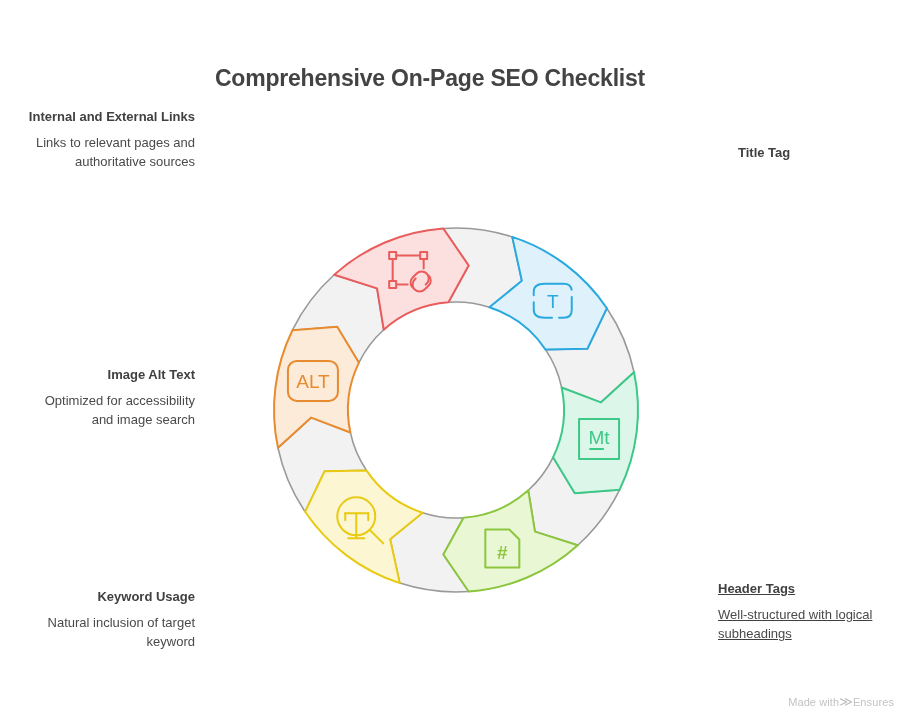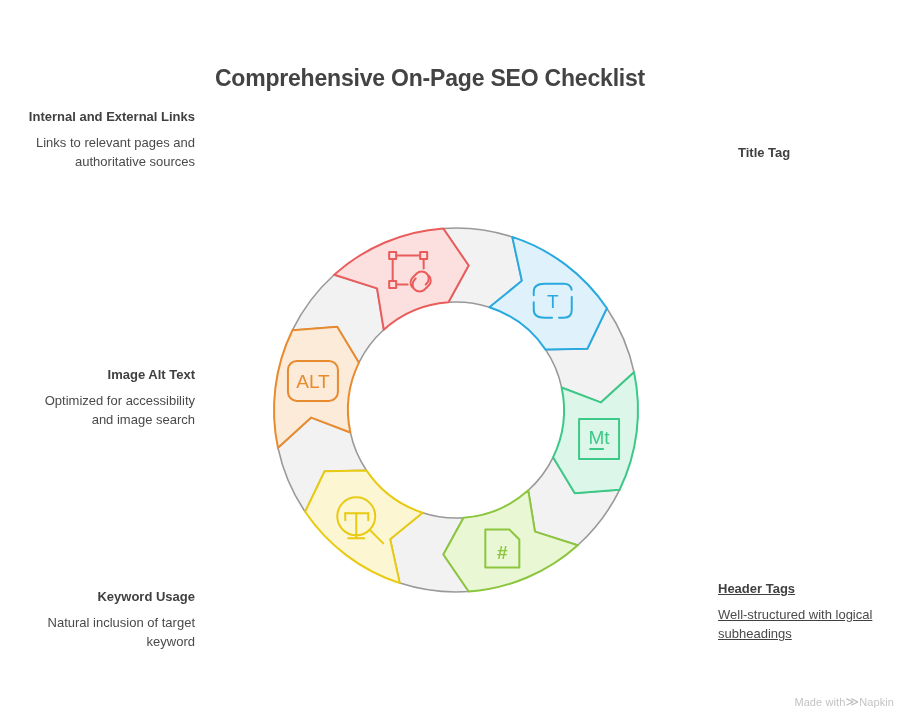--- a/index.html
+++ b/index.html
@@ -182,14 +182,14 @@
 </div>
 
 <div class="label-block side-right" id="label-header-tags">
   <p class="label-heading">Header Tags</p>
   <p class="label-desc">Well-structured with logical subheadings</p>
 </div>
 
 <div id="napkin-watermark">
   <span>Made with</span>
   <span class="np-mark">≫</span>
-  <span>Napkin</span>
+  <span>Ensures</span>
 </div>
 
 </body></html>

